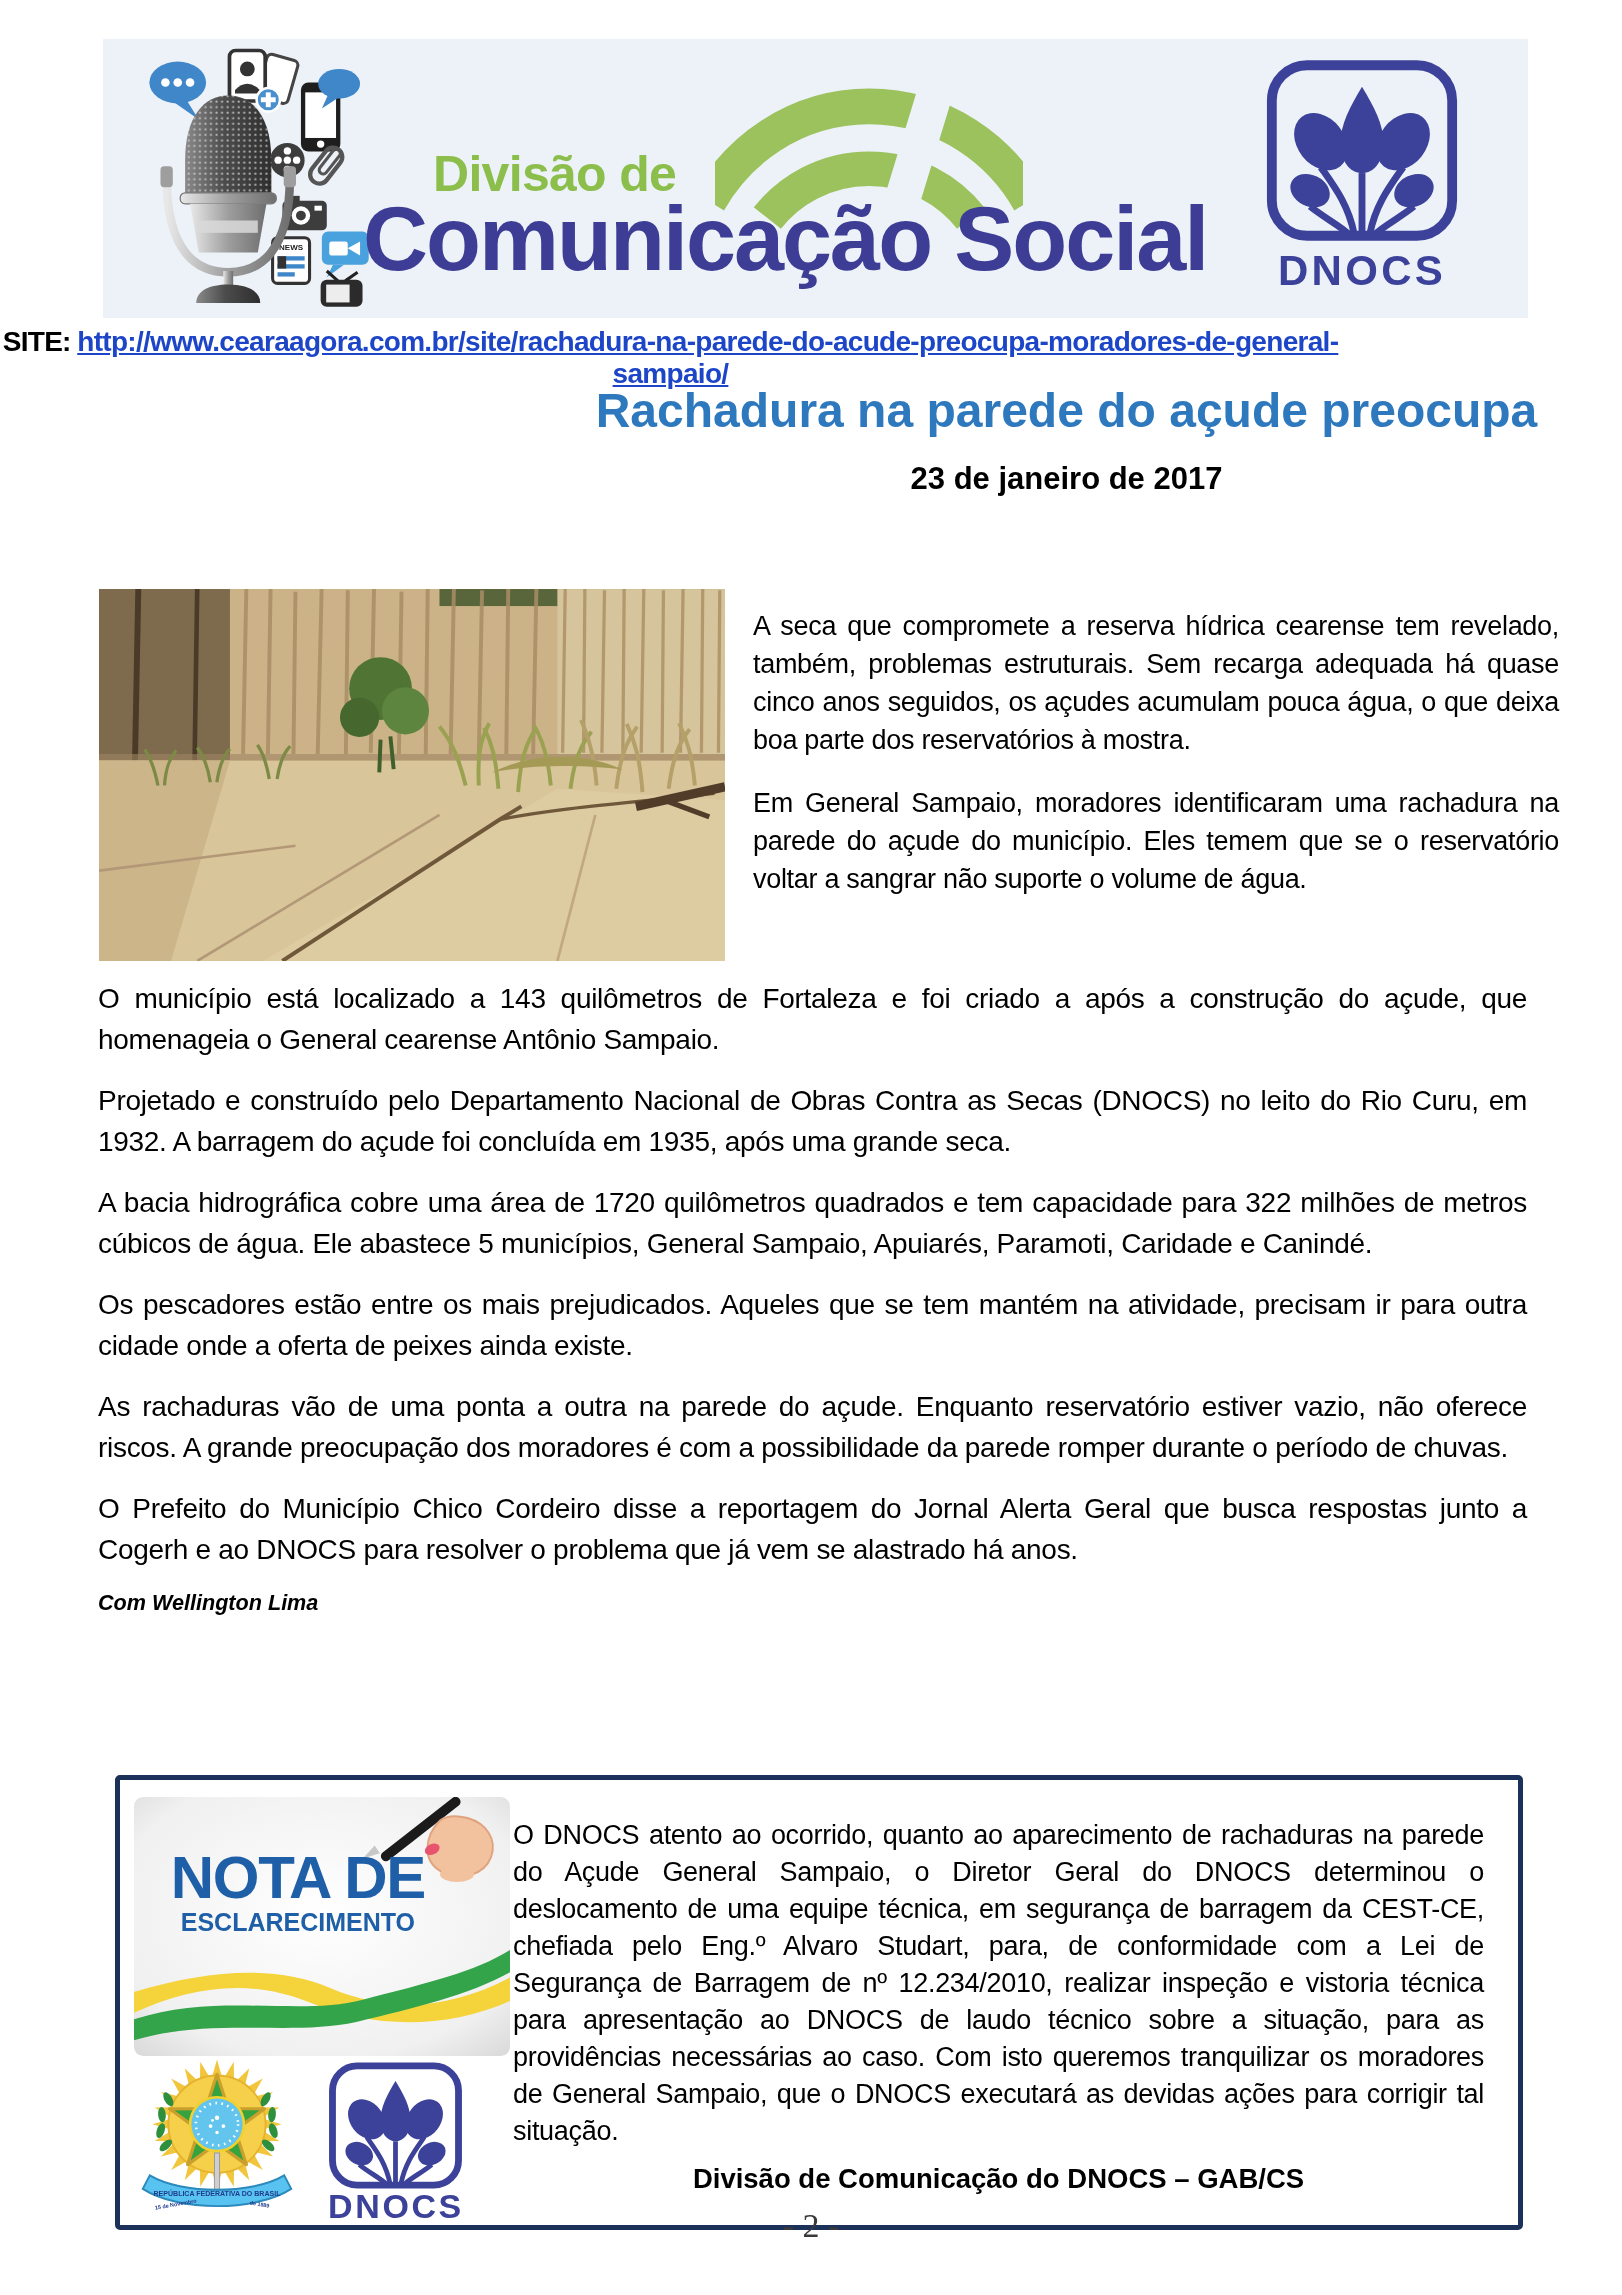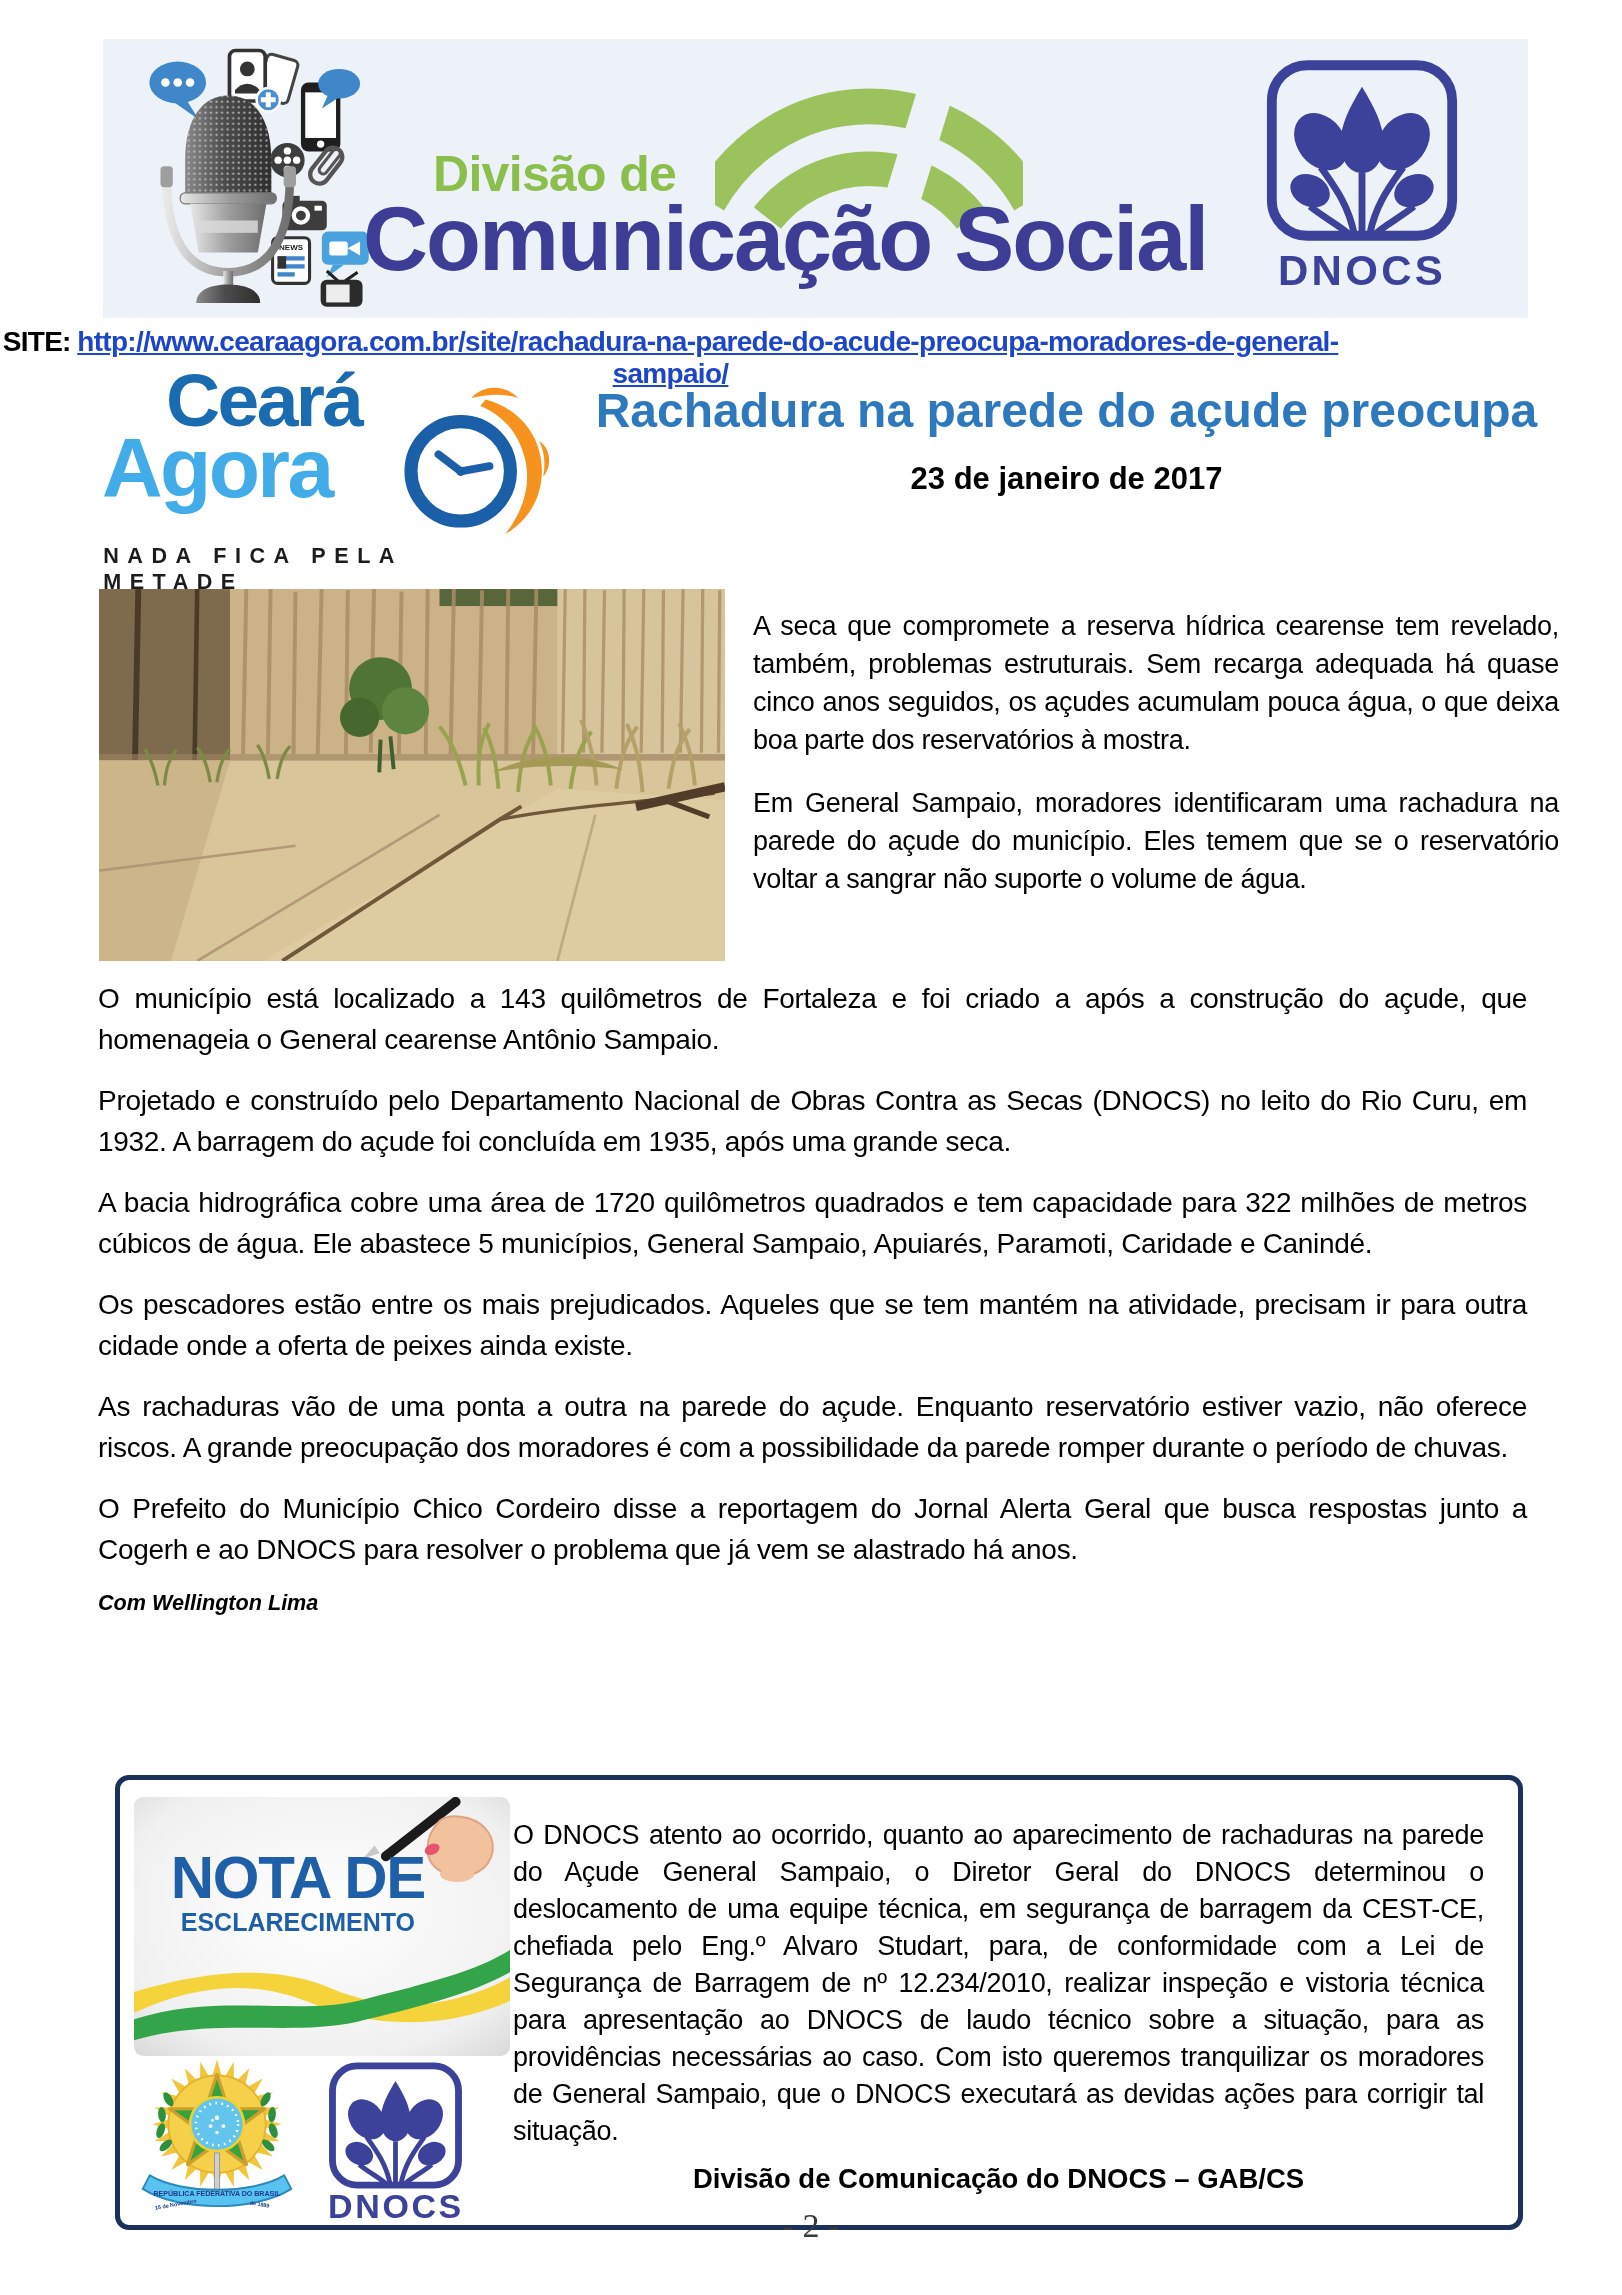--- a/index.html
+++ b/index.html
@@ -40,21 +40,21 @@
   .lead-col{left:753px;top:593px;width:806px;}
   .lead-col p{margin:14px 0 25px 0;font-size:27px;line-height:38px;text-align:justify;letter-spacing:-0.3px;}
 
   
   .body-col{left:98px;top:978px;width:1429px;}
   .body-col p{margin:0 0 20px 0;font-size:28px;line-height:41px;text-align:justify;letter-spacing:-0.3px;}
   .byline{font-size:21.6px;font-weight:bold;font-style:italic;margin-top:9.2px;}
 
   
   .nota-box{left:115px;top:1775px;width:1408px;height:455px;border:5.2px solid #1B3159;
-            border-radius:14px;box-sizing:border-box;background:#fff;}
+            border-radius:5px;box-sizing:border-box;background:#fff;}
   .nota-stamp{left:14.4px;top:17px;width:376px;height:259px;}
   .nota-stamp-text1{left:14.4px;top:63px;width:327px;text-align:center;font-size:60px;font-weight:bold;
             color:#1E5FA7;letter-spacing:-1.3px;}
   .nota-stamp-text2{left:14.4px;top:128px;width:327px;text-align:center;font-size:25px;font-weight:bold;
             color:#1E5FA7;letter-spacing:0px;}
   .coat-svg{left:19.6px;top:277px;width:154px;height:160px;}
   .dnocs-emblem-box{left:207px;top:280px;width:137px;height:131px;}
   .dnocs-word-box{left:194px;top:407px;width:164px;text-align:center;font-size:34px;font-weight:bold;
             color:#3C4299;letter-spacing:2.6px;}
   .nota-text{left:393px;top:37px;width:971px;font-size:27px;line-height:37px;text-align:justify;letter-spacing:-0.3px;}
@@ -208,38 +208,20 @@
     <svg class="abs dnocs-emblem-banner" viewBox="0 0 200 190">
       <use href="#dnocs-emblem-shape"></use>
     </svg>
     <div class="abs dnocs-word-banner">DNOCS</div>
   </div>
 
   <div class="abs site-line">
     <span class="site-label">SITE:</span><a href="#">http://www.cearaagora.com.br/site/rachadura-na-parede-do-acude-preocupa-moradores-de-general-sampaio/</a>
   </div>
 
-  <div class="abs ceara-logo">
-    <svg class="abs ceara-clock" viewBox="0 0 240 240">
-      <g fill="#F6921E">
-        <path d="M140,22 C190,35 228,78 226,136 C224,176 204,208 170,228 C198,192 210,152 200,112 C191,76 170,48 132,32 Z"></path>
-        <path d="M118,20 C138,-2 172,0 190,20 C166,12 142,14 118,20 Z"></path>
-        <path d="M222,86 C240,96 242,126 228,140 C232,120 230,102 222,86 Z"></path>
-      </g>
-      <circle cx="102" cy="132" r="76" fill="#fff" stroke="#1B5FA8" stroke-width="20"></circle>
-      <g stroke="#1B5FA8" stroke-width="12" stroke-linecap="round">
-        <path d="M102,132 L68,106"></path>
-        <path d="M102,132 L146,124"></path>
-      </g>
-      <circle cx="102" cy="132" r="7" fill="#1B5FA8"></circle>
-    </svg>
-    <div class="abs ceara-word1">Ceará</div>
-    <div class="abs ceara-word2">Agora</div>
-    <div class="abs ceara-tagline">NADA FICA PELA METADE</div>
-  </div>
 
   <div class="abs title-block">
     <div class="title-line">Rachadura na parede do açude preocupa</div>
     <div class="article-date">23 de janeiro de 2017</div>
   </div>
 
   <svg class="abs photo" viewBox="0 0 956 568">
     <rect x="0" y="0" width="956" height="568" fill="#CBB287"></rect>
     <rect x="520" y="0" width="436" height="26" fill="#59653B"></rect>
     <rect x="0" y="0" width="200" height="262" fill="#7E6A4C"></rect>

